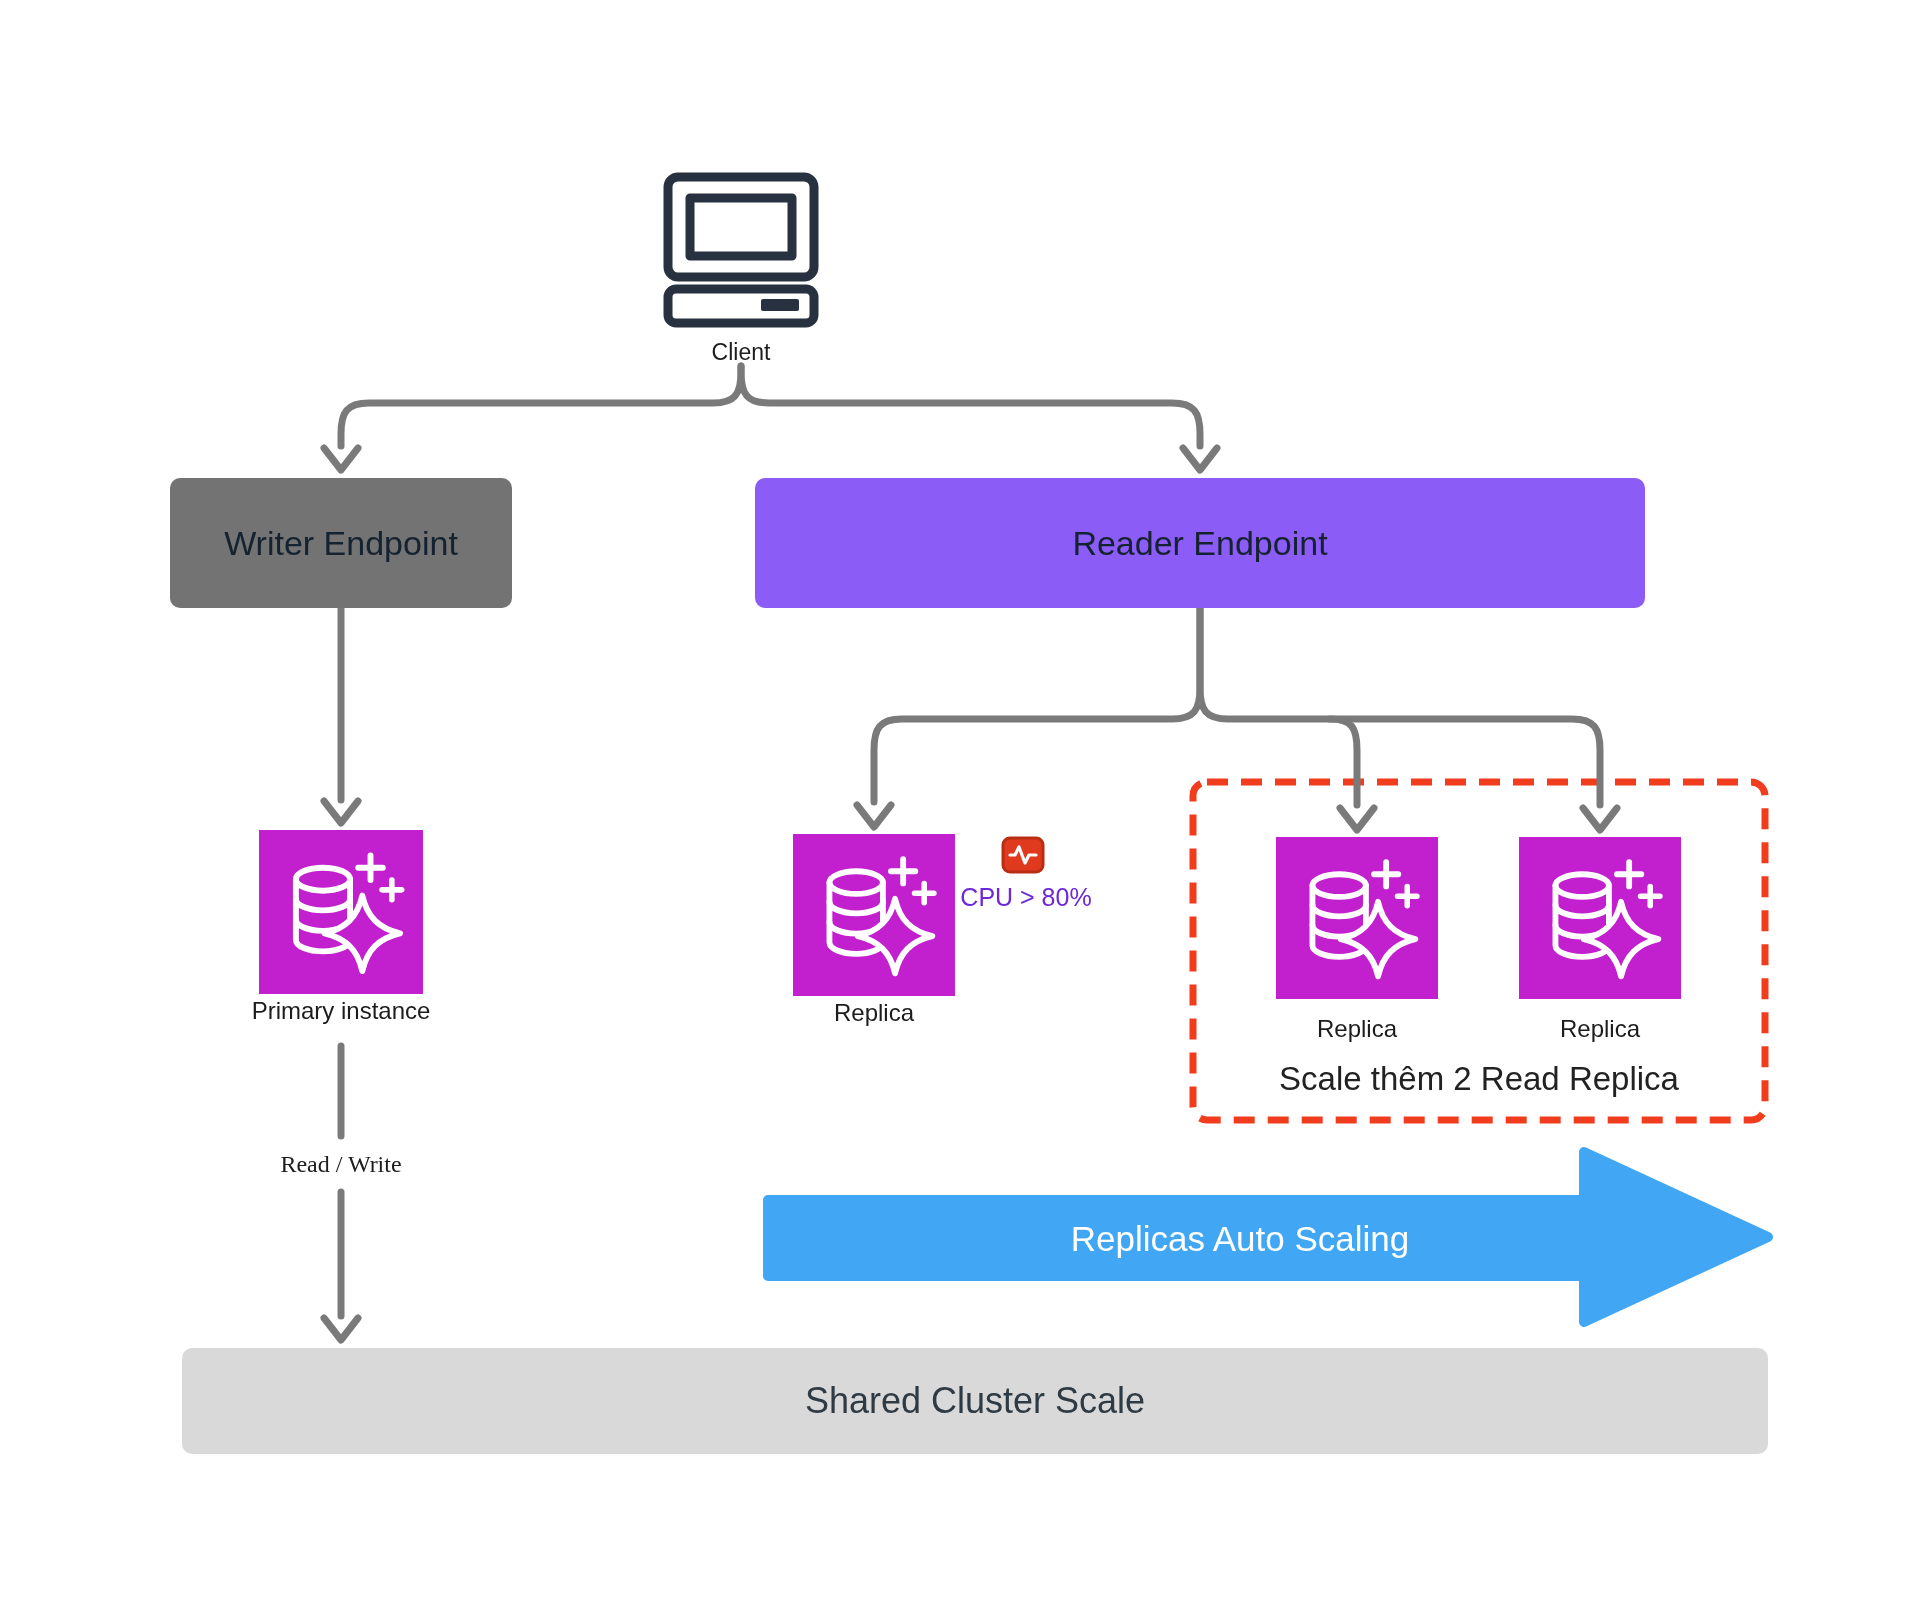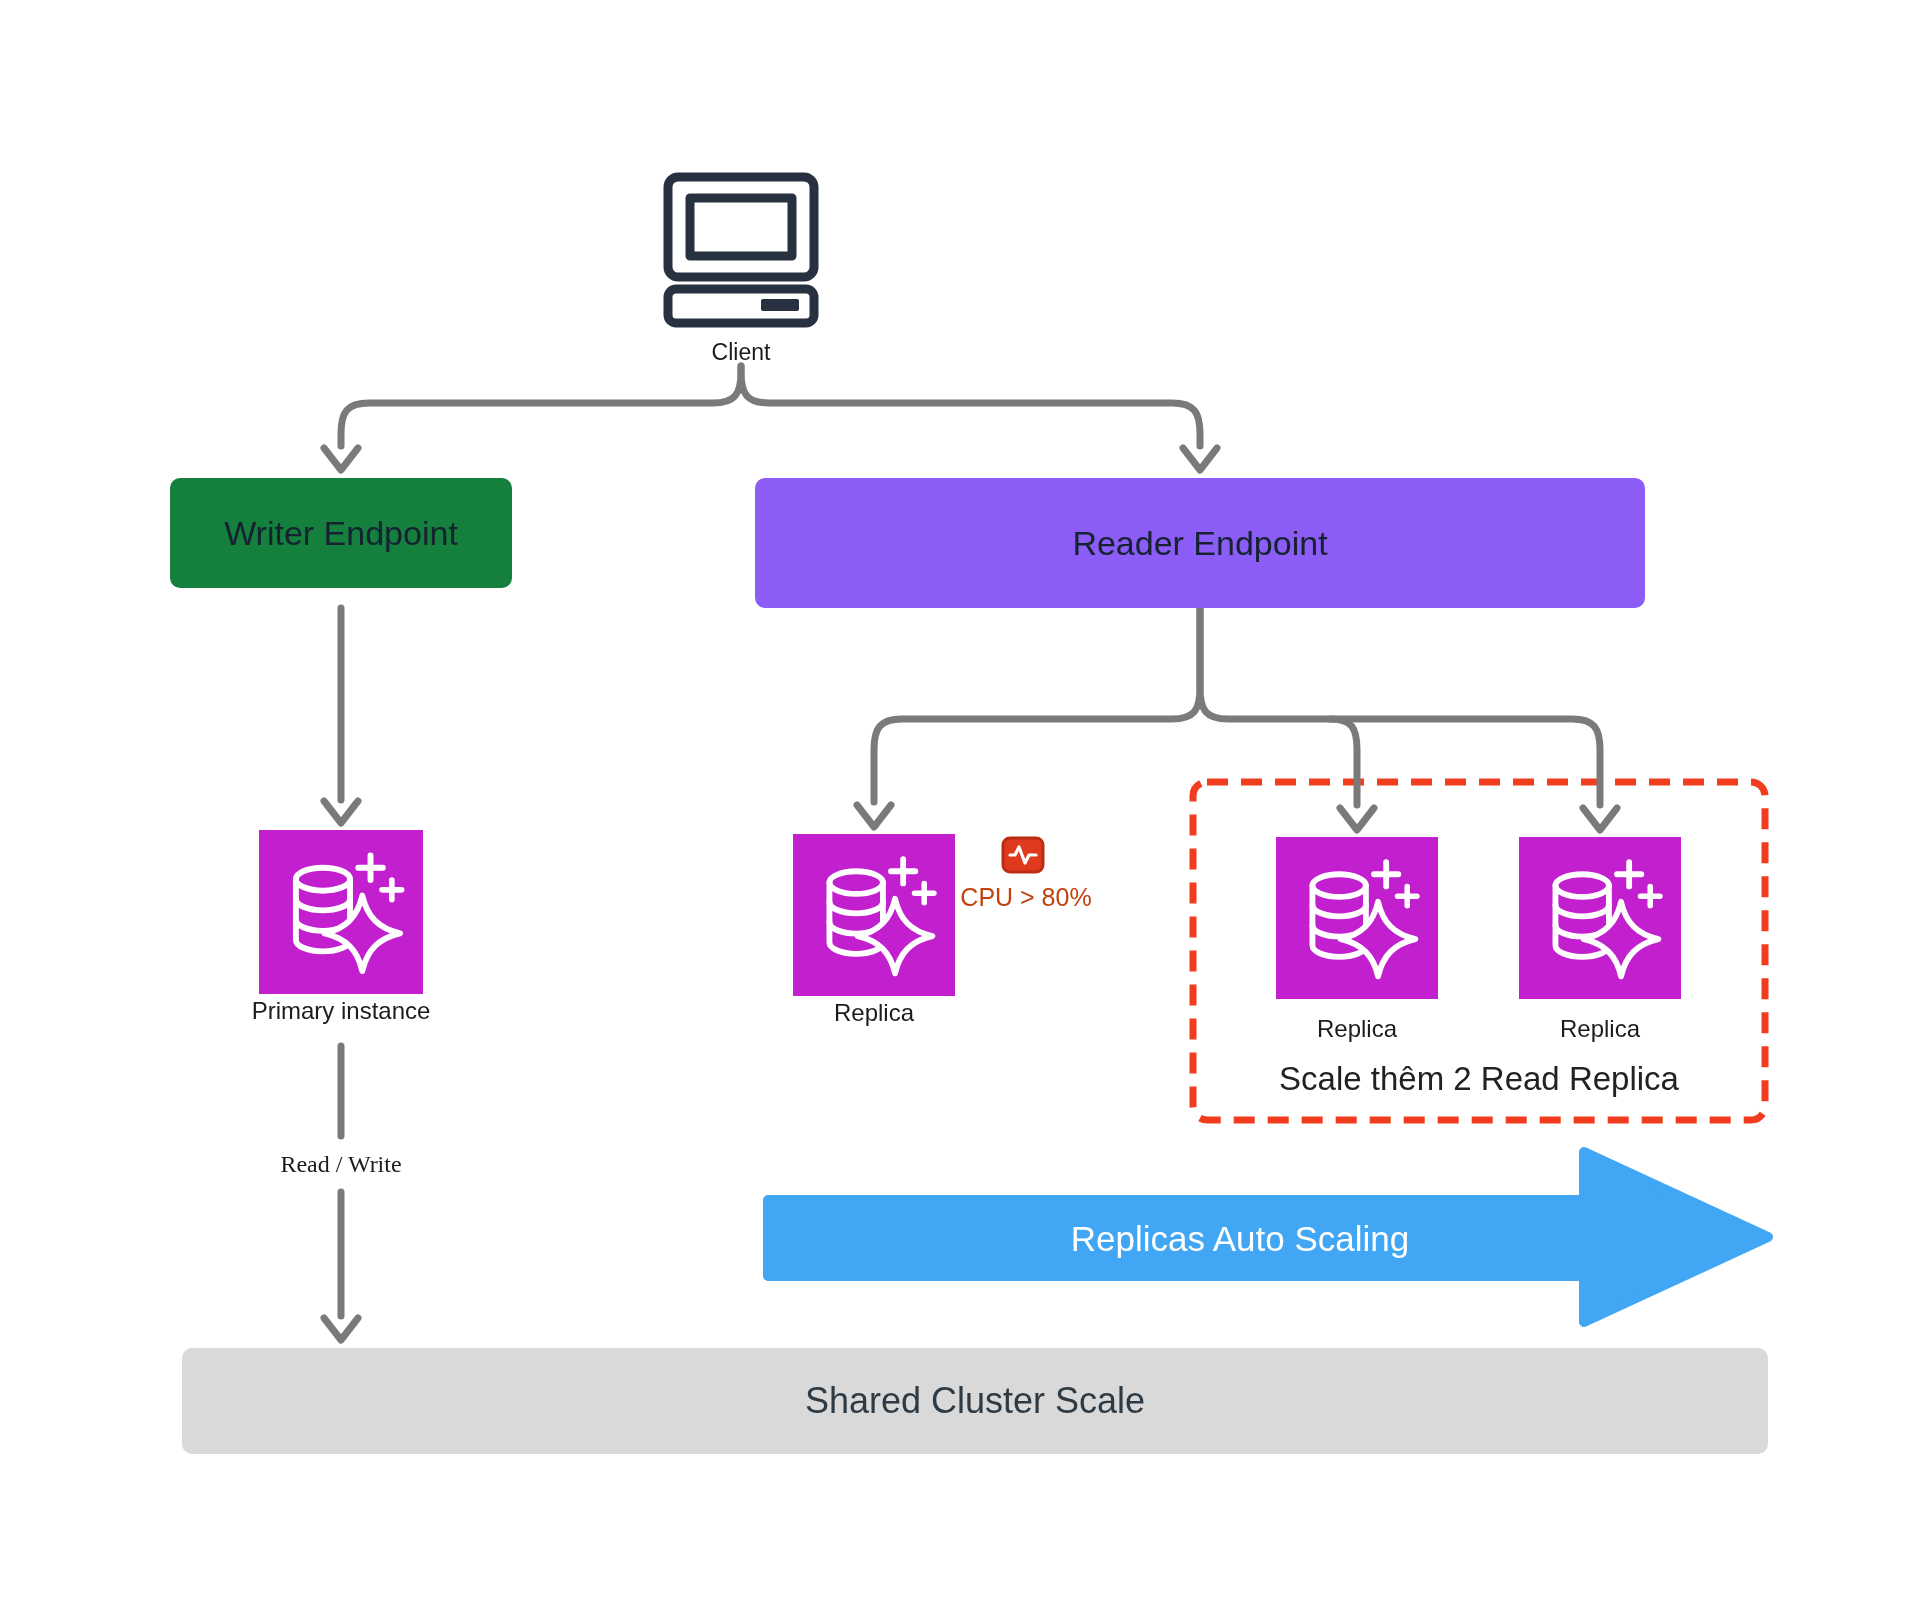--- a/index.html
+++ b/index.html
@@ -4,24 +4,24 @@
 <style>
   html,body{margin:0;padding:0;background:#ffffff;}
   body{font-family:"Liberation Sans","DejaVu Sans",sans-serif;}
   .canvas{position:relative;width:1920px;height:1624px;background:#ffffff;overflow:hidden;}
   .abs{position:absolute;}
   .lbl{position:absolute;transform:translateX(-50%);white-space:nowrap;color:#1c1c1c;line-height:1;text-align:center;}
   .lbl-sm{font-size:24px;}
   .lbl-client{font-size:23px;}
   .endpoint{position:absolute;display:flex;align-items:center;justify-content:center;
             border-radius:10px;font-size:34px;color:#152230;}
-  .writer{left:170px;top:478px;width:342px;height:110px;background:#15803d;}
+  .writer{left:170px;top:478px;width:342px;height:130px;background:#737373;}
   .reader{left:755px;top:478px;width:890px;height:130px;background:#8b5cf6;}
   .aurora{position:absolute;width:164px;height:164px;background:#c21fce;}
-  .cpu-text{font-size:25px;color:#c2410c;}
+  .cpu-text{font-size:25px;color:#6d28d9;}
   .scale-caption{font-size:33px;color:#222222;}
   .arrow-label{position:absolute;transform:translate(-50%,-50%);color:#ffffff;font-size:35px;white-space:nowrap;}
   .volume{position:absolute;left:182px;top:1348px;width:1586px;height:106px;background:#d9d9d9;
           border-radius:10px;display:flex;align-items:center;justify-content:center;
           font-size:36px;color:#2e3b44;}
   svg{display:block;}
 </style>
 </head>
 <body>
 

